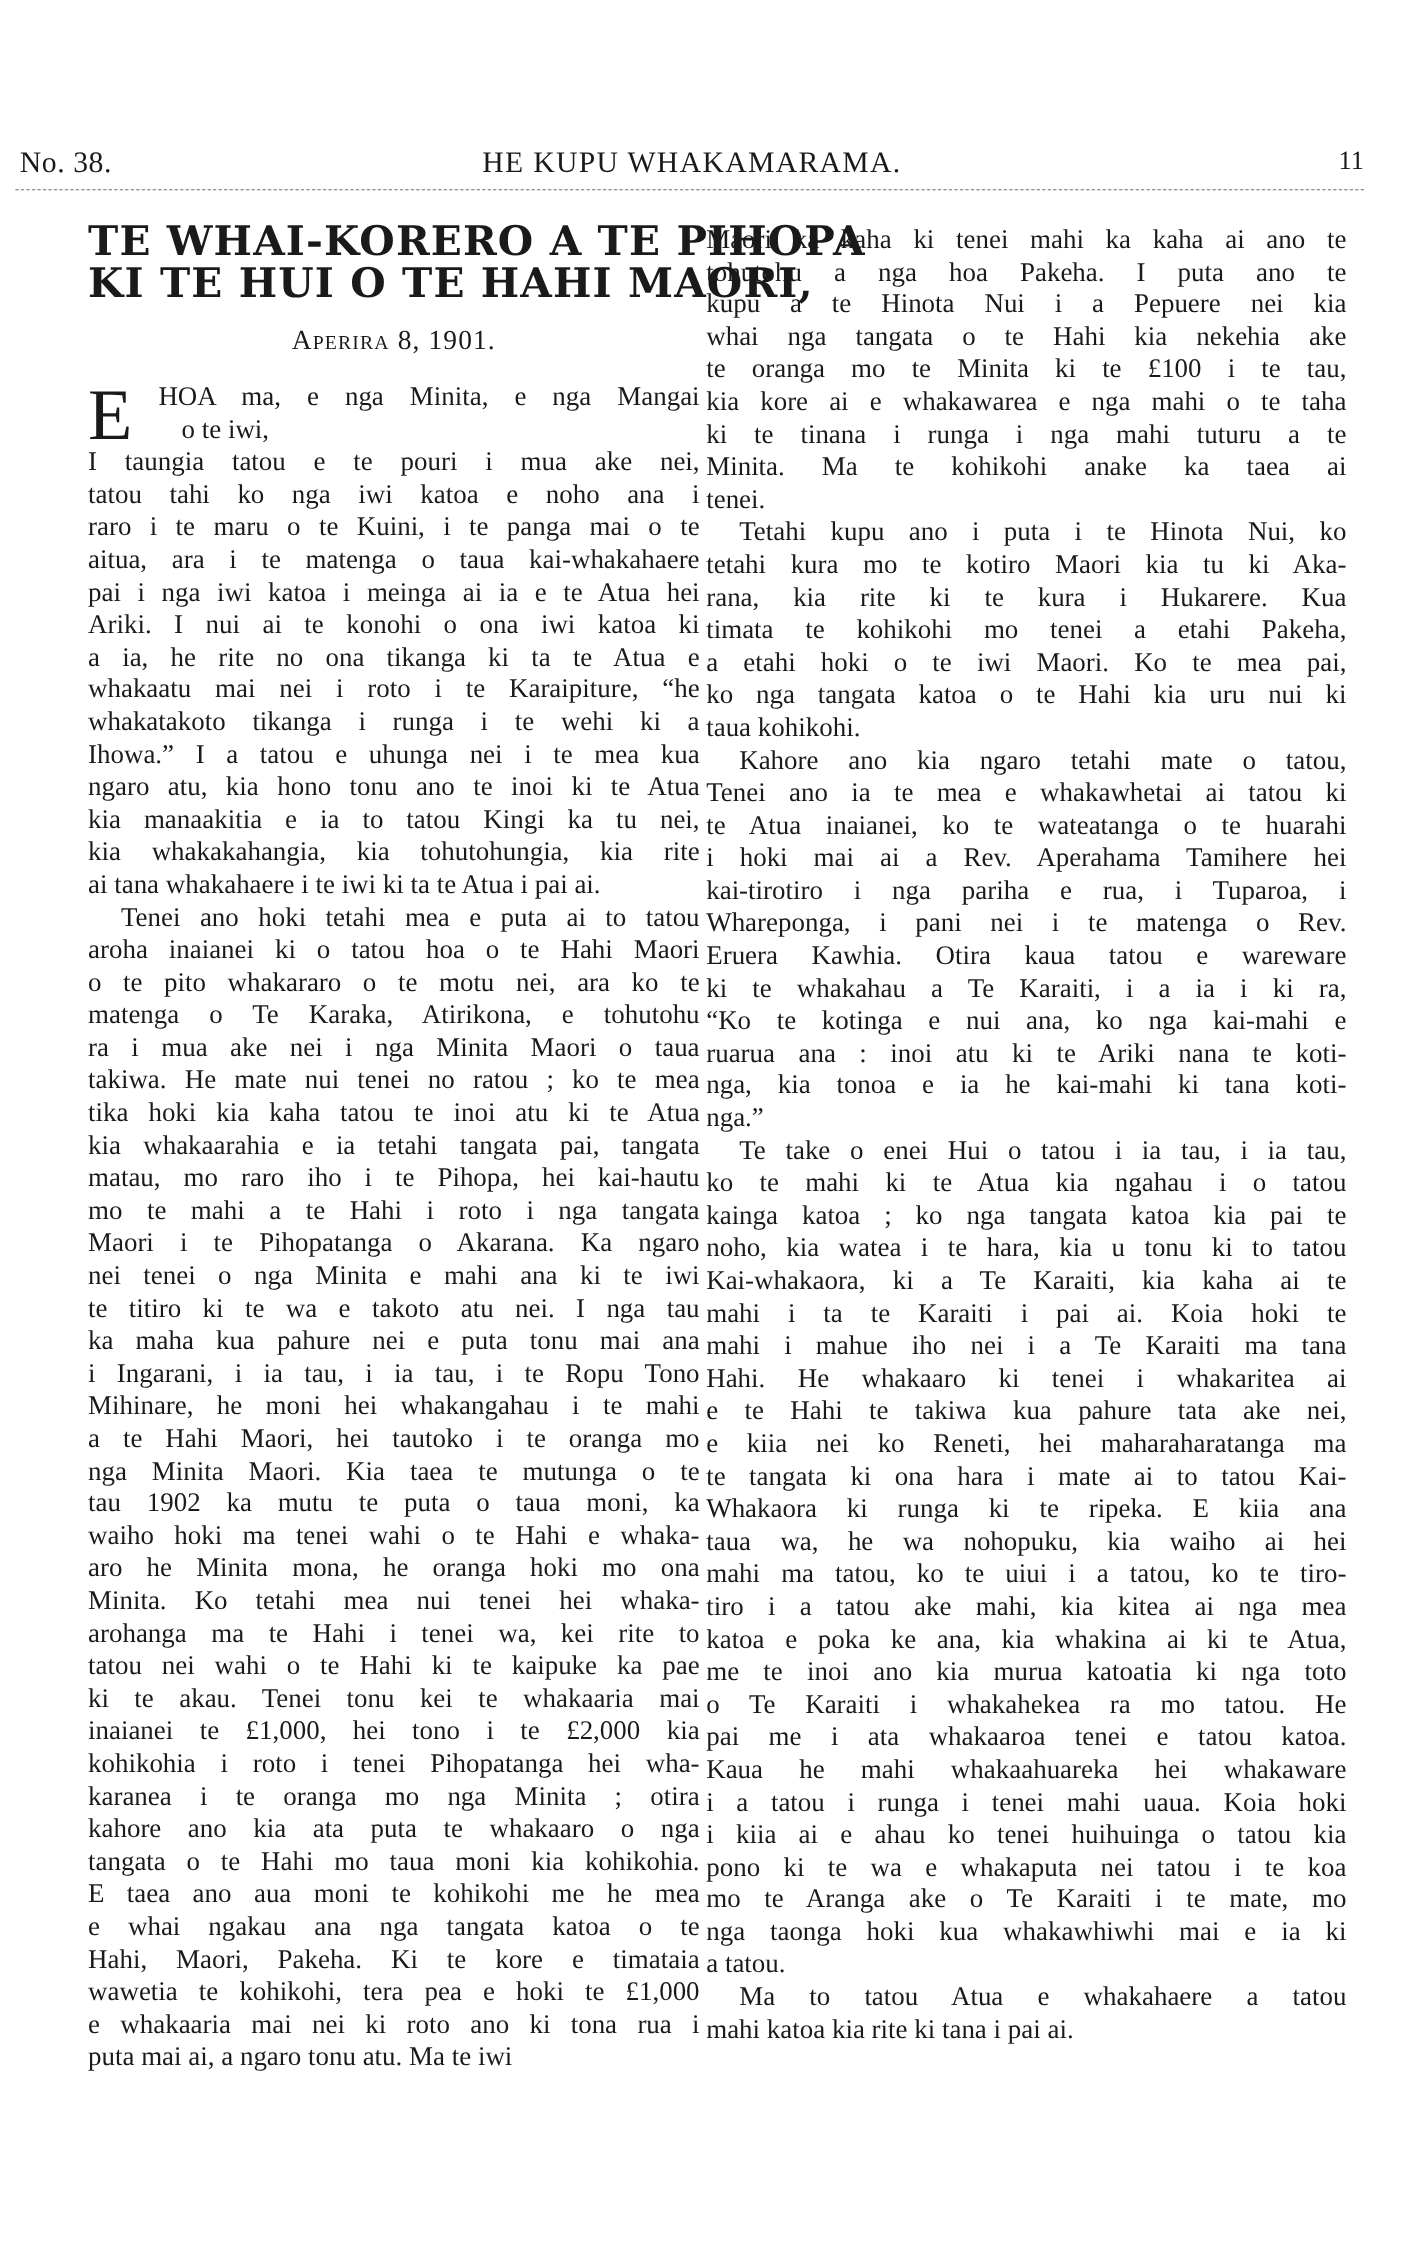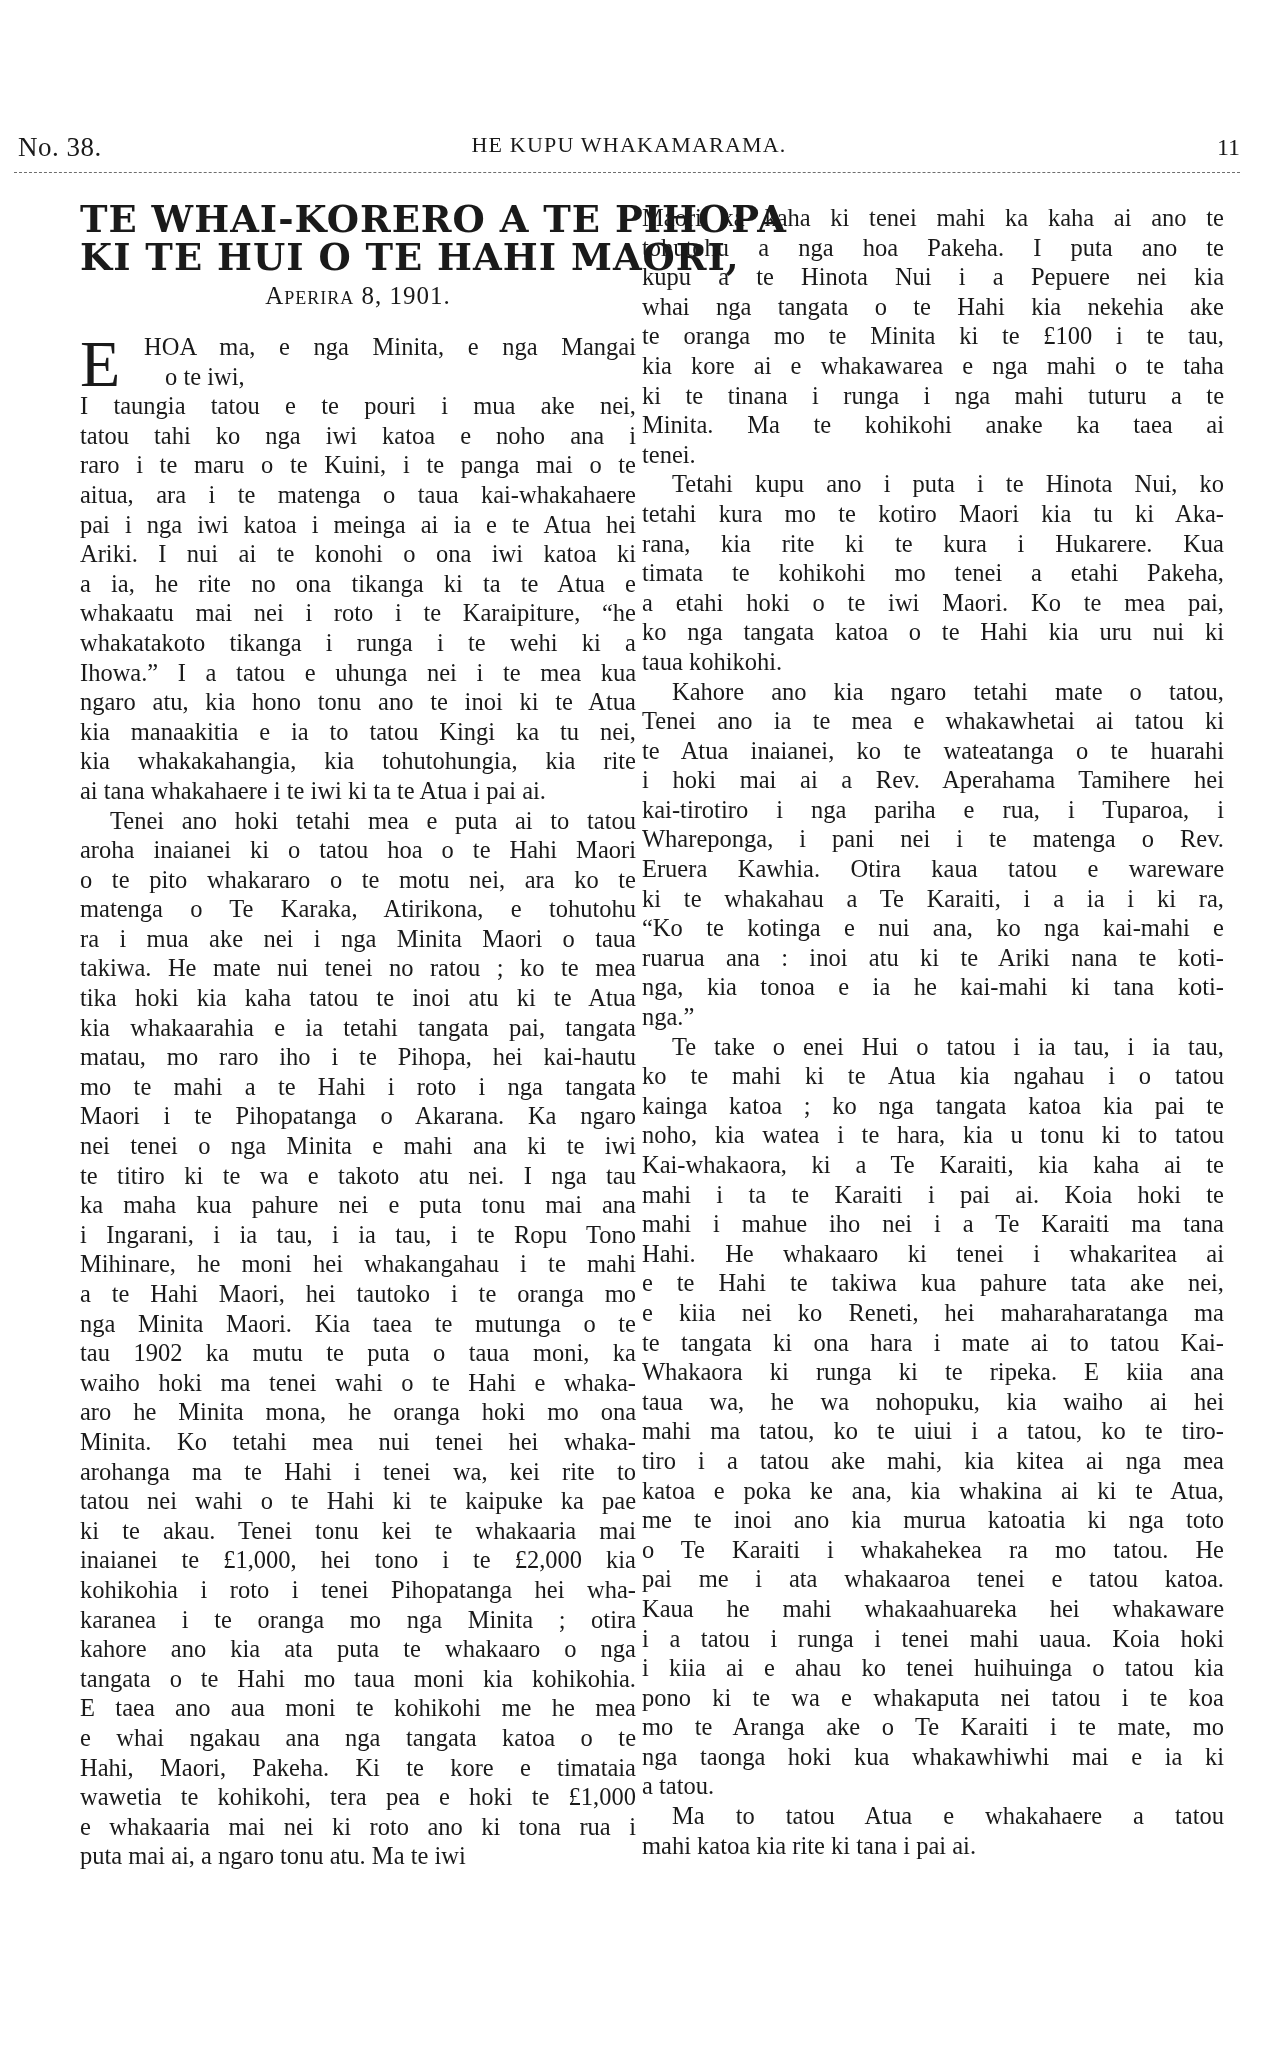--- a/index.html
+++ b/index.html
@@ -2,36 +2,36 @@
 <html><head>
 <meta charset="utf-8">
 <style>
   html, body { margin: 0; padding: 0; background: #ffffff; }
   body { width: 1280px; height: 2052px; position: relative; overflow: hidden;
          font-family: "Liberation Serif", "DejaVu Serif", serif; color: #1a1a1a; }
   .page { position: absolute; left: 0; top: 0; width: 1280px; height: 2052px; }
 
   .running-head { position: absolute; left: 18px; top: 132px; width: 1222px; height: 40px; }
   .rh-left { position: absolute; left: 0; top: 0; font-size: 27px; letter-spacing: 0.5px; }
-  .rh-center { position: absolute; left: 0; right: 0; top: 0; text-align: center; font-size: 22px; letter-spacing: 1.2px; }
+  .rh-center { position: absolute; left: 0; right: 0; top: 0; text-align: center; font-size: 27px; letter-spacing: 1.2px; }
   .rh-right { position: absolute; right: 0; top: 2px; font-size: 24px; }
   .rh-rule { position: absolute; left: 14px; top: 172px; width: 1226px; height: 0;
              border-top: 1.5px dashed #4a4a4a; opacity: 0.8; }
 
   .col { position: absolute; top: 200px; font-size: 24.5px; line-height: 29.6px; }
   .col-left { left: 80px; width: 556px; }
   .col-right { left: 642px; width: 582px; top: 203px; }
 
   .line { display: block; white-space: nowrap; text-align: justify; text-align-last: justify; height: 29.6px; }
   .line.last { text-align-last: left; }
   .line.indent { padding-left: 30px; }
 
   .title { font-family: "DejaVu Serif", "Liberation Serif", serif; font-weight: bold;
            font-size: 37px; line-height: 38px; text-align: center; letter-spacing: 1px; white-space: nowrap; }
-  .date { text-align: center; font-size: 25px; line-height: 36px; letter-spacing: 1px; margin-top: 2px; margin-bottom: 18px; font-variant: small-caps; }
+  .date { text-align: center; font-size: 25px; line-height: 36px; letter-spacing: 1px; margin-top: 16px; margin-bottom: 18px; font-variant: small-caps; }
 
   .opening { position: relative; }
   .dropcap { position: absolute; left: 0; top: 4px; font-size: 66px; line-height: 56px; font-weight: normal; }
   .opening .line.capline { padding-left: 64px; }
   .opening .line.capline2 { padding-left: 85px; }
 </style>
 </head>
 <body>
 
 <div class="page">

